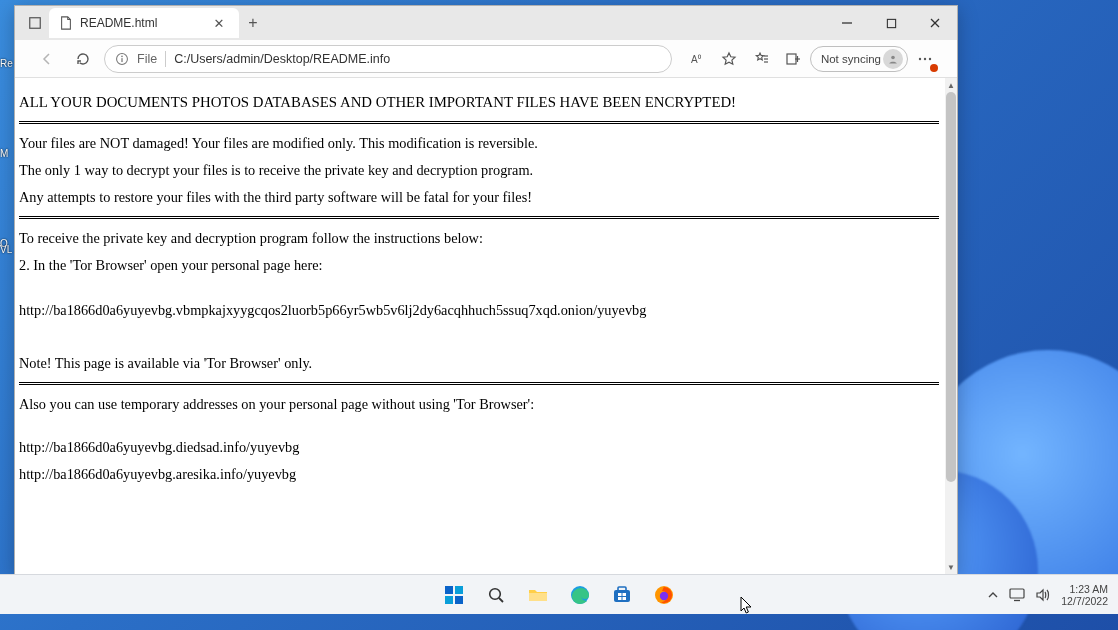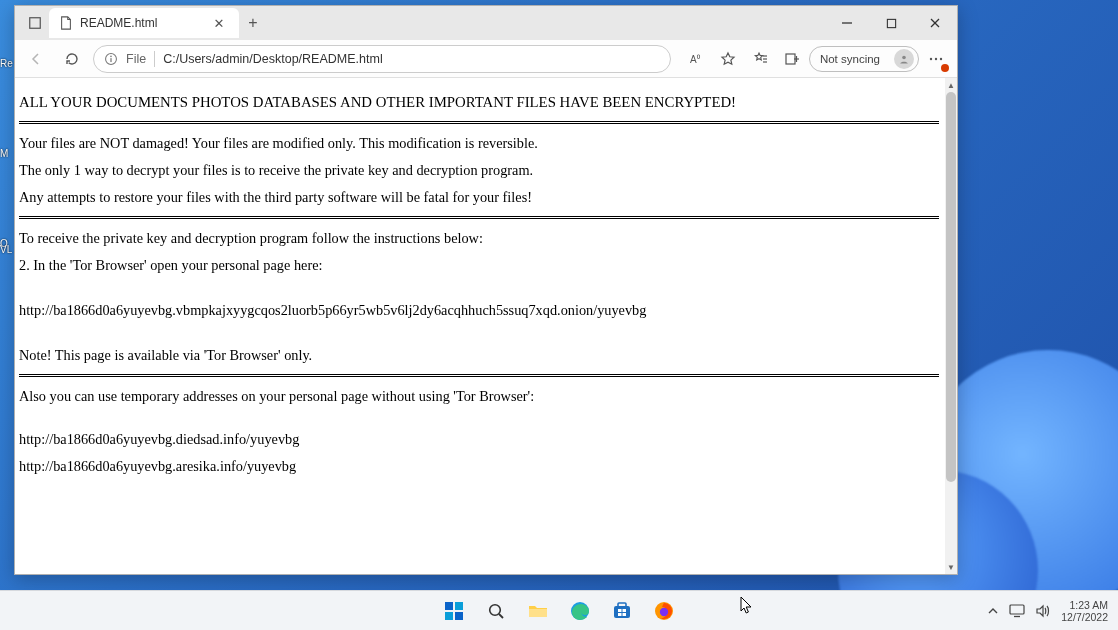--- a/index.html
+++ b/index.html
@@ -38,35 +38,35 @@
   }
   .tab .doc-icon { width:14px; height:14px; margin-right:7px; color:#555; }
   .tab-title { font-size:12px; color:#333; flex:1; white-space:nowrap; overflow:hidden; text-overflow:ellipsis;}
   .tab-close { color:#555; font-size:13px; width:20px; text-align:center; cursor:pointer;}
   .new-tab { width:28px; text-align:center; color:#555; font-size:16px; cursor:pointer;}
   .win-controls { margin-left:auto; display:flex; }
   .win-btn { width:44px; height:34px; display:flex; align-items:center; justify-content:center; color:#333; cursor:pointer;}
 
   .toolbar {
     height:38px; background:#fdfdfd; border-bottom:1px solid #e0e0e0;
-    display:flex; align-items:center; padding:0 6px; gap:6px;
+    display:flex; align-items:center; padding:0 17px; gap:6px;
   }
   .tool-icon { width:30px; height:30px; display:flex; align-items:center; justify-content:center; color:#555; border-radius:4px; cursor:pointer;}
   .addressbar {
     flex:1; height:28px; border:1px solid #ccc; border-radius:14px;
     display:flex; align-items:center; padding:0 10px; background:#fff; gap:8px;
   }
   .addr-icon { color:#666; font-size:12px; display:flex; align-items:center;}
   .addr-file { font-size:12.5px; color:#666; }
   .addr-sep { width:1px; height:16px; background:#ccc; }
   .addr-path { font-size:12.5px; color:#333; white-space:nowrap; overflow:hidden; }
   .right-tools { display:flex; align-items:center; gap:2px; padding-left:4px;}
   .sync-pill {
     height:26px; border:1px solid #bfbfbf; border-radius:13px; display:flex; align-items:center;
-    padding:0 4px 0 10px; gap:14px; font-size:11.5px; color:#444; cursor:pointer;
+    padding:0 4px 0 10px; gap:2px; font-size:11.5px; color:#444; cursor:pointer;
   }
   .avatar { width:20px; height:20px; border-radius:50%; background:#d8d8d8; display:flex; align-items:center; justify-content:center; color:#777;}
   .more-badge { position:relative; }
   .more-badge::after {
     content:""; position:absolute; right:2px; bottom:2px; width:8px; height:8px;
     background:#d83b01; border-radius:50%;
   }
 
   .viewport { flex:1; position:relative; overflow:hidden; }
   .page {
@@ -85,21 +85,21 @@
     align-items:center; justify-content:center; font-size:8px; color:#666; cursor:pointer;
   }
   .vscroll .up { top:0; } .vscroll .down { bottom:0; }
   .vscroll .thumb {
     position:absolute; left:1px; width:10px; top:14px; height:390px;
     background:#c4c4c4; border-radius:5px;
   }
 
   
   .taskbar {
-    position:absolute; left:0; right:0; bottom:0; height:40px; background:#f2f4f7;
+    position:absolute; left:0; right:0; bottom:16px; height:40px; background:#f2f4f7;
     border-top:1px solid #d6d9de; display:flex; align-items:center;
   }
   .task-center { position:absolute; left:50%; transform:translateX(-50%); display:flex; gap:6px;}
   .task-item { width:36px; height:36px; display:flex; align-items:center; justify-content:center; border-radius:4px; cursor:pointer;}
   .systray { margin-left:auto; display:flex; align-items:center; gap:10px; padding-right:10px; color:#444;}
   .systray .clock { font-size:10.5px; line-height:12px; text-align:right; }
 
   svg { display:block; }
 
   
@@ -174,21 +174,21 @@
     <div class="addressbar">
       <span class="addr-icon">
         <svg width="14" height="14" viewBox="0 0 16 16">
             <circle cx="8" cy="8" r="6.2" fill="none" stroke="#777" stroke-width="1.2"></circle>
             <circle cx="8" cy="5" r="0.9" fill="#777"></circle>
             <rect x="7.3" y="7" width="1.4" height="4.5" fill="#777"></rect>
           </svg>
       </span>
       <span class="addr-file">File</span>
       <span class="addr-sep"></span>
-      <span class="addr-path">C:/Users/admin/Desktop/README.html</span>
+      <span class="addr-path">C:/Users/admin/Desktop/README.info</span>
     </div>
     <div class="right-tools">
       <div class="tool-icon">
         <svg width="16" height="16" viewBox="0 0 16 16">
             <text x="2" y="12" font-size="10" fill="#555" font-family="Arial">A⁰</text>
           </svg>
       </div>
       <div class="tool-icon">
         <svg width="16" height="16" viewBox="0 0 16 16">
             <path d="M8 2l1.8 3.8 4.2.4-3.1 2.9.9 4.1L8 11.2 4.2 13.2l.9-4.1L2 6.2l4.2-.4z" fill="none" stroke="#555" stroke-width="1.2"></path>
@@ -232,21 +232,21 @@
     <div class="page">
       <p class="headline">ALL YOUR DOCUMENTS PHOTOS DATABASES AND OTHER IMPORTANT FILES HAVE BEEN ENCRYPTED!</p>
       <hr class="hr">
       <p>Your files are NOT damaged! Your files are modified only. This modification is reversible.</p>
       <p>The only 1 way to decrypt your files is to receive the private key and decryption program.</p>
       <p>Any attempts to restore your files with the third party software will be fatal for your files!</p>
       <hr class="hr">
       <p>To receive the private key and decryption program follow the instructions below:</p>
       <p>2. In the 'Tor Browser' open your personal page here:</p>
       <p style="margin-top:28px">http://ba1866d0a6yuyevbg.vbmpkajxyygcqos2luorb5p66yr5wb5v6lj2dy6acqhhuch5ssuq7xqd.onion/yuyevbg</p>
-      <p style="margin-top:28px">Note! This page is available via 'Tor Browser' only.</p>
+      <p style="margin-top:36px">Note! This page is available via 'Tor Browser' only.</p>
       <hr class="hr">
       <p>Also you can use temporary addresses on your personal page without using 'Tor Browser':</p>
       <p style="margin-top:26px">http://ba1866d0a6yuyevbg.diedsad.info/yuyevbg</p>
       <p>http://ba1866d0a6yuyevbg.aresika.info/yuyevbg</p>
     </div>
     <div class="vscroll">
       <div class="up">▲</div>
       <div class="thumb"></div>
       <div class="down">▼</div>
     </div>

